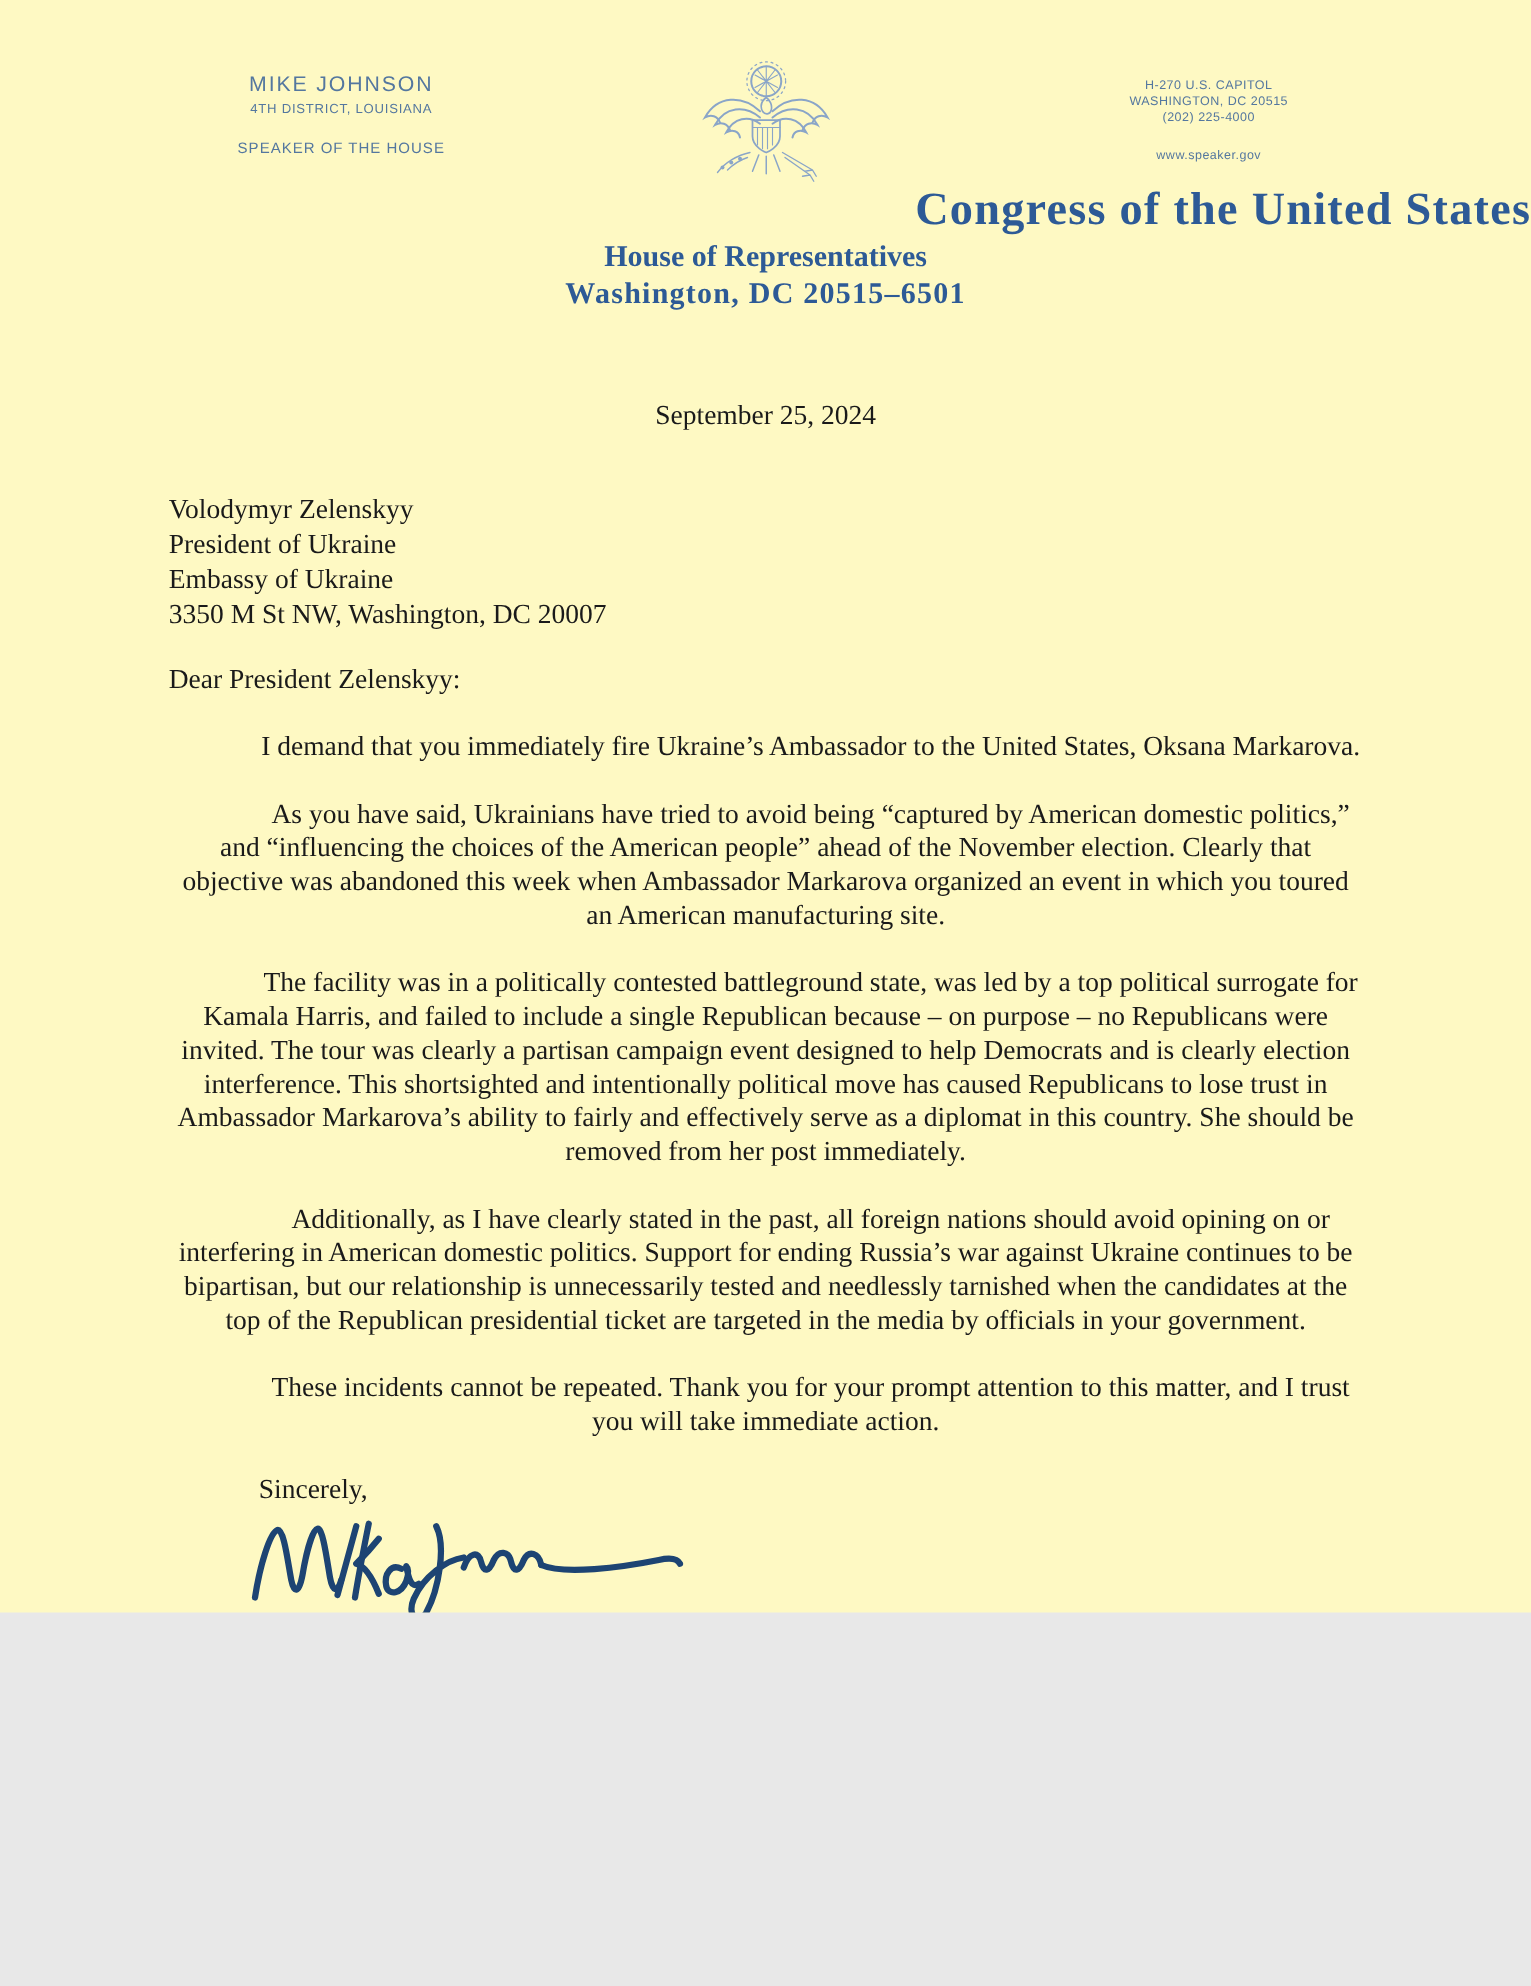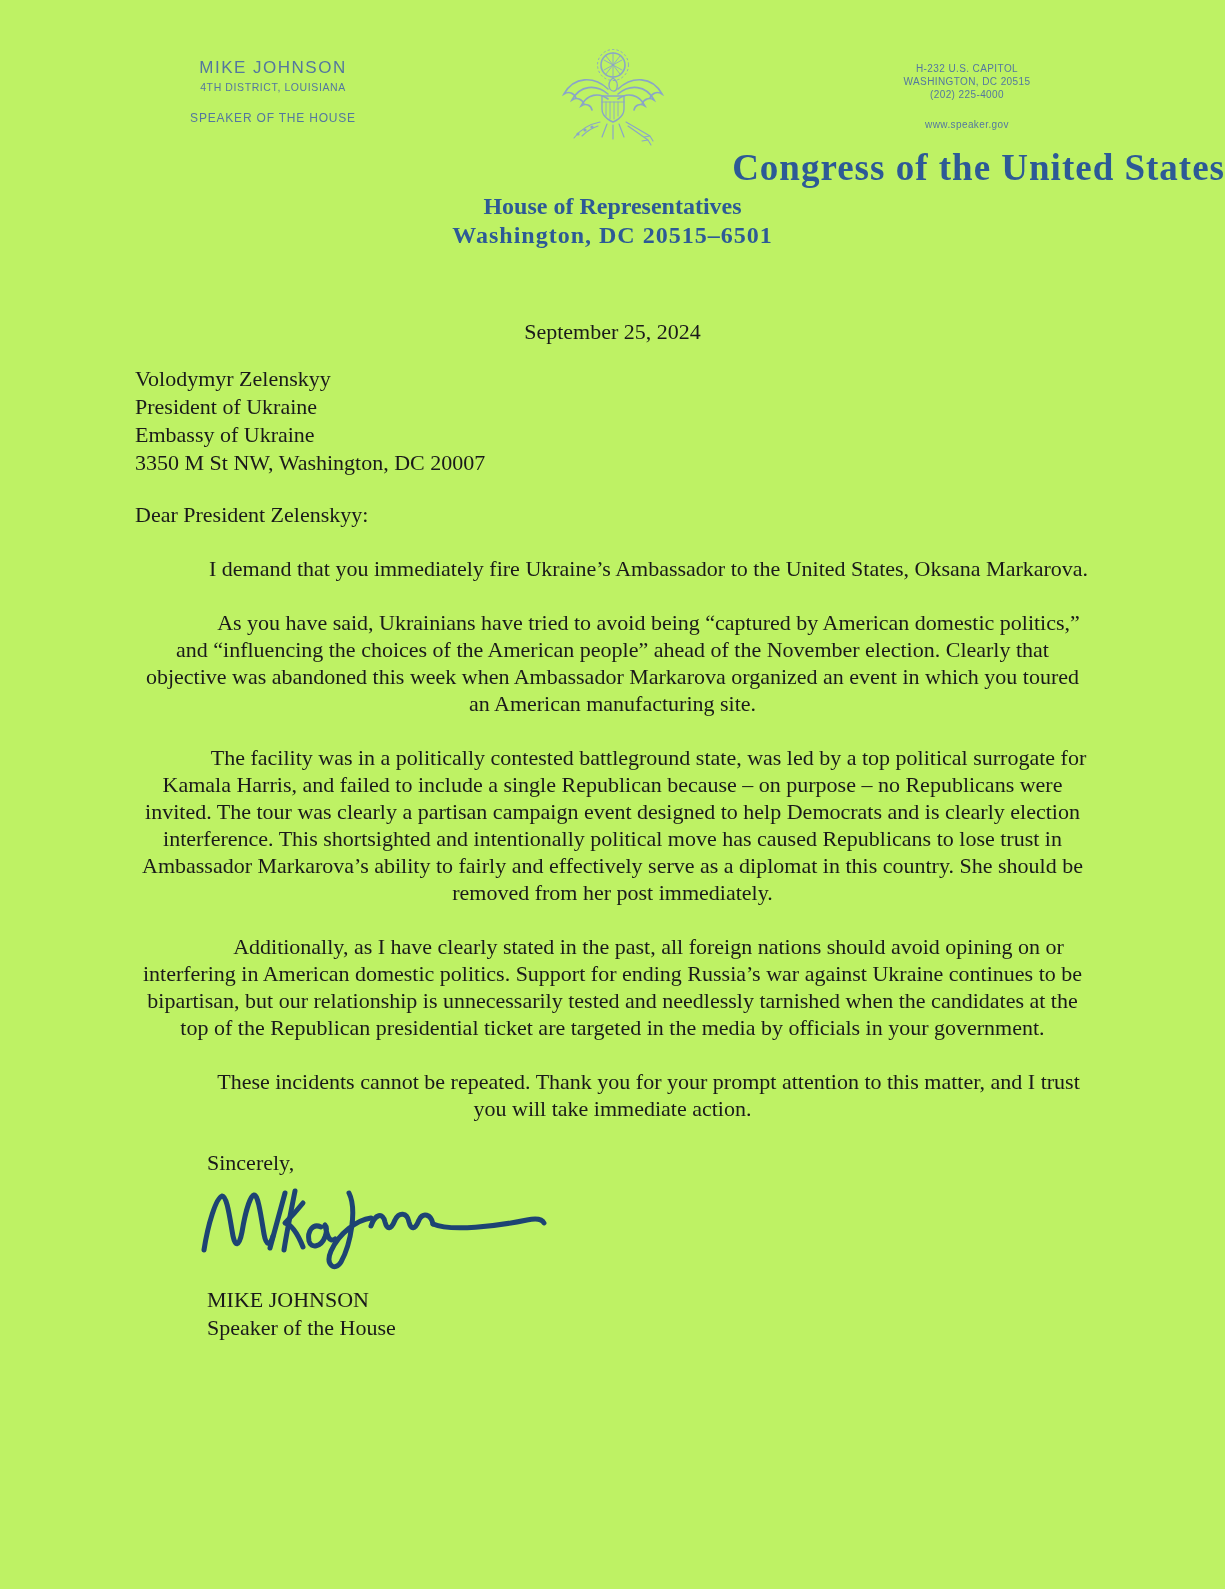--- a/index.html
+++ b/index.html
@@ -1,21 +1,21 @@
 <!DOCTYPE html>
 <html><head>
 <meta charset="utf-8">
 <style>
   * { margin:0; padding:0; box-sizing:border-box; }
   body { background:#e8e8e8; font-family:"Liberation Serif", serif; }
   .page {
     position:relative;
-    width:1225px; height:1589px;
+    width:1225px; height:1290px;
     margin:0 auto;
-    background:#bef264;
+    background:#fef9c3;
     overflow:hidden;
     color:#1a1a1a;
   }
   
   .header { position:relative; height:258px; }
   .hdr-left {
     position:absolute; left:168px; top:58px; width:210px;
     text-align:center; color:#54779f;
     font-family:"Liberation Sans", sans-serif;
   }
@@ -39,21 +39,21 @@
   .title-main {
     font-size:37px; font-weight:700; letter-spacing:1px;
     font-family:"Liberation Serif", serif;
     text-align:right;
   }
   .title-sub1 { font-size:24px; font-weight:700; margin-top:4px; }
   .title-sub2 { font-size:24px; font-weight:700; margin-top:2px; letter-spacing:1px;font-family:Liberation Serif, serif; }
   
   .letter { padding:0 135px; font-size:22px; line-height:27px; }
   .date { text-align:center; margin-top:60px; }
-  .recipient { margin-top:20px; }
+  .recipient { margin-top:48px; }
   .recipient div { line-height:28px; }
   .salutation { margin-top:24px; }
   .letter p.body-para { margin-top:27px; text-indent:72px; text-align:center; }
   .closing { margin-top:27px; text-indent:72px; }
   .signature-wrap { margin-top:10px; margin-left:62px; height:84px; }
   .name-block { margin-left:72px; margin-top:16px; }
   .name-block div { line-height:28px; }
 </style>
 </head>
 <body>
@@ -95,21 +95,21 @@
           <circle cx="24" cy="86" r="1.6" fill="#8aa5c8" stroke="none"></circle>
           <circle cx="31" cy="82" r="1.6" fill="#8aa5c8" stroke="none"></circle>
           <circle cx="38" cy="79" r="1.6" fill="#8aa5c8" stroke="none"></circle>
 
           <path d="M72,74 L96,88 M74,78 L94,92 M96,88 L99,93 M96,88 L90,89 M94,92 L97,97 M94,92 L88,93" stroke-width="1.1"></path>
         </g>
       </svg>
     </div>
 
     <div class="hdr-right">
-      <div>H-232 U.S. CAPITOL</div>
+      <div>H-270 U.S. CAPITOL</div>
       <div>WASHINGTON, DC 20515</div>
       <div>(202) 225-4000</div>
       <div class="website">www.speaker.gov</div>
     </div>
 
     <div class="title-block">
       <div class="title-main">Congress of the United States</div>
       <div class="title-sub1">House of Representatives</div>
       <div class="title-sub2">Washington, DC 20515–6501</div>
     </div>

